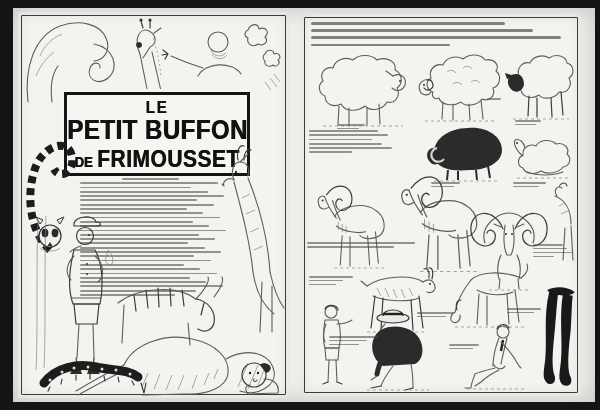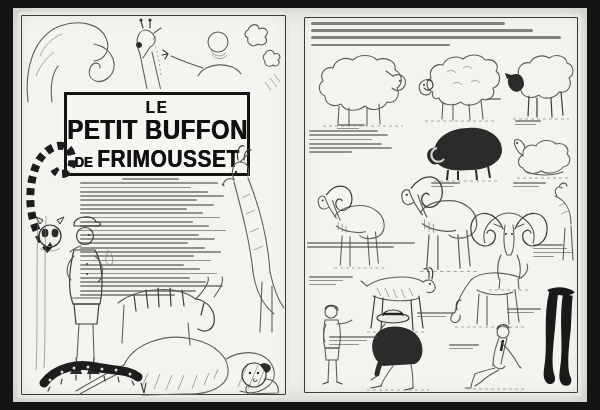--- a/index.html
+++ b/index.html
@@ -1,19 +1,19 @@
 <!DOCTYPE html>
 <html><head>
 <meta charset="utf-8">
 <style>
   html,body{margin:0;padding:0;background:#101010;}
   #stage{position:relative;width:600px;height:410px;background:#141414;overflow:hidden;
          font-family:"Liberation Sans",sans-serif;}
   #spread{position:absolute;left:13px;top:8px;width:574px;height:394px;background:#efeeea;
-          box-shadow:inset 0 0 24px rgba(0,0,0,.18);}
+          box-shadow:inset 0 0 24px rgba(0,0,0,.18);padding-left:8px;}
   .page{position:absolute;background:#f4f3ef;box-shadow:inset 0 0 16px rgba(0,0,0,.10);}
   #left-page{left:5px;top:4px;width:271px;height:386px;}
   #right-page{left:288px;top:6px;width:280px;height:382px;}
   .inner-border{position:absolute;inset:3px;border:1.4px solid #3a3a3a;border-radius:1px;
                 pointer-events:none;}
   svg{position:absolute;overflow:visible;}
   .sk{stroke:#5d5d5d;stroke-width:1.1;fill:none;stroke-linecap:round;stroke-linejoin:round;}
   .skd{stroke:#3c3c3c;stroke-width:1.2;fill:none;stroke-linecap:round;}
   .fill-dark{fill:#2b2b2b;stroke:none;}
   .fill-black{fill:#191919;stroke:none;}

